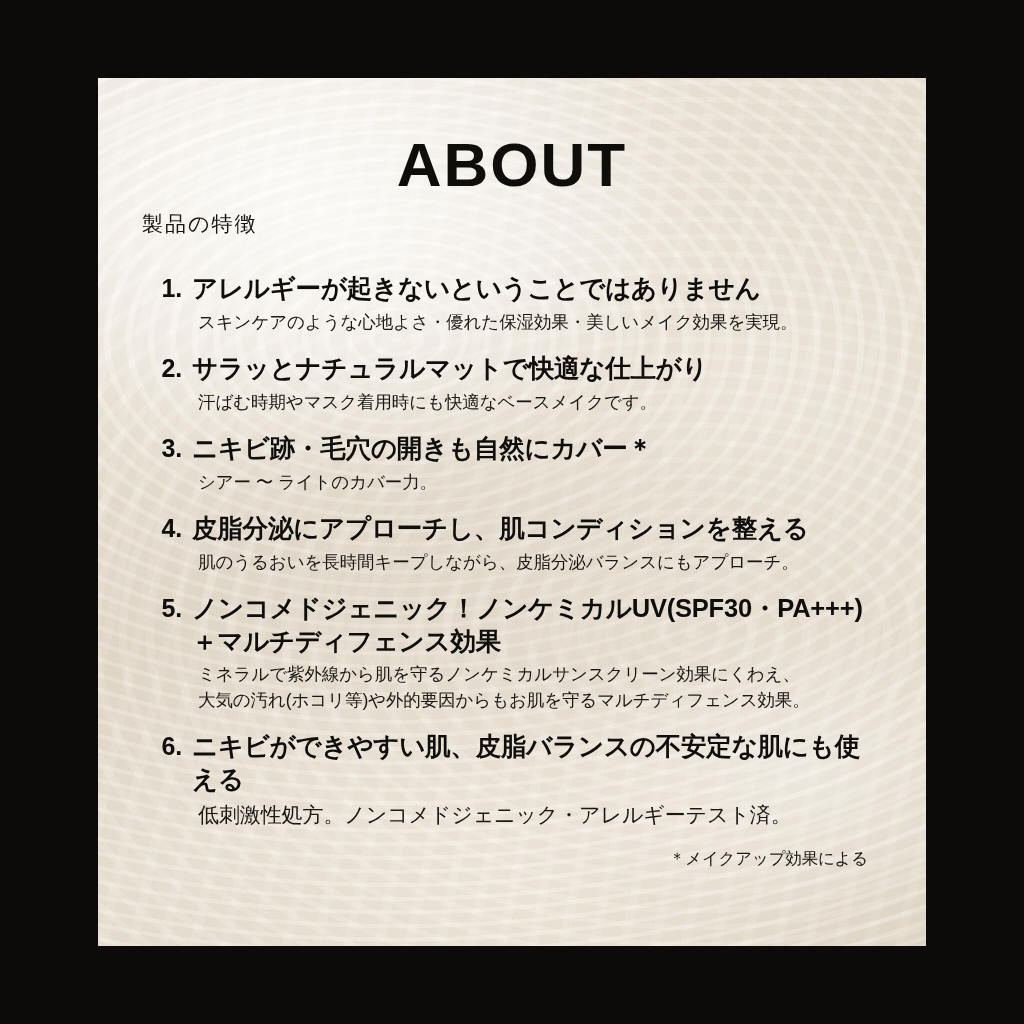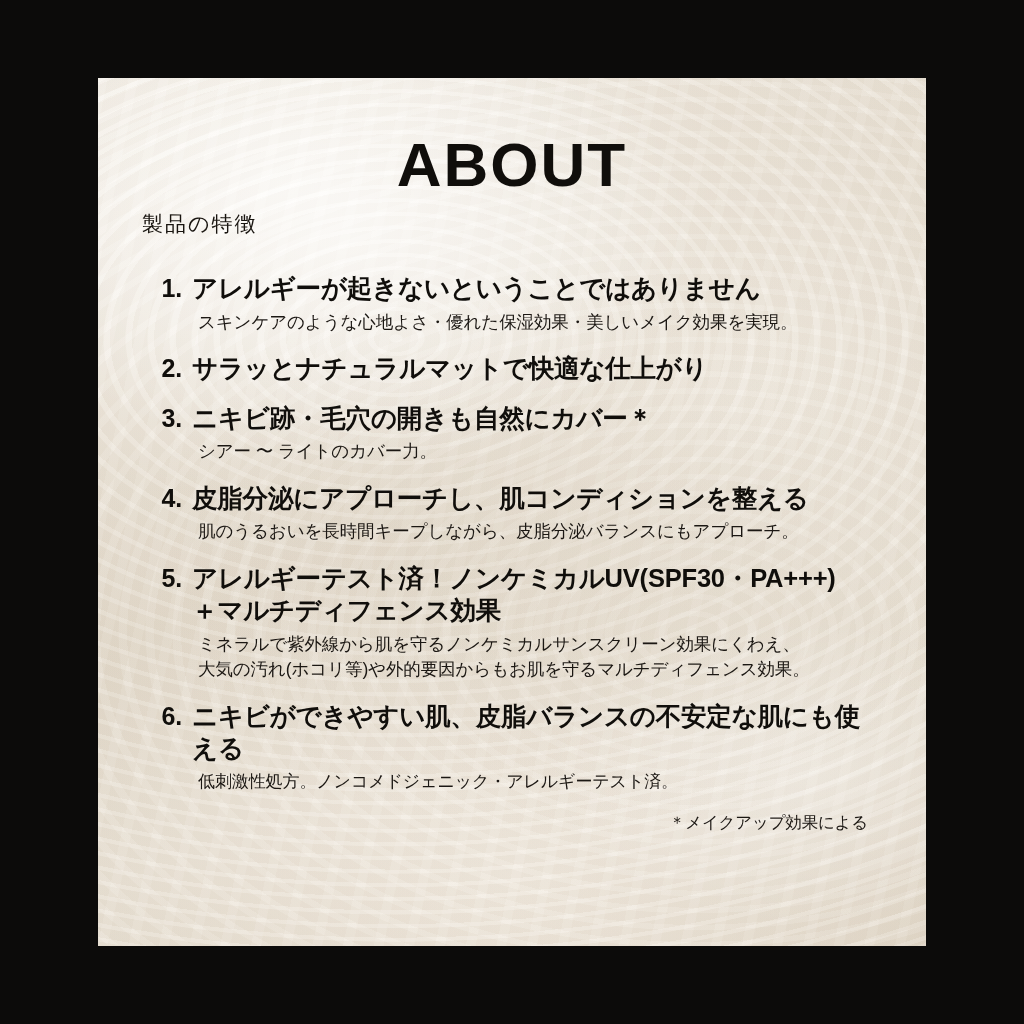--- a/index.html
+++ b/index.html
@@ -109,21 +109,21 @@
   .headtext .l2 { display: block; }
   .desc {
     margin-left: 56px;
     margin-top: 5px;
     font-size: 17.5px;
     line-height: 1.45;
     color: #1b1713;
     letter-spacing: -0.1px;
   }
   .desc .line { display: block; }
-  .desc.small { font-size: 17px; }
+  .desc.small { font-size: 21px; }
   .footnote {
     text-align: right;
     font-size: 16.5px;
     color: #1b1713;
     margin-top: 16px;
     padding-right: 14px;
     letter-spacing: -0.2px;
   }
 </style>
 </head>
@@ -148,20 +148,23 @@
           <div class="desc">
             <span class="line">スキンケアのような心地よさ・優れた保湿効果・美しいメイク効果を実現。</span>
           </div>
         </div>
 
         <div class="item">
           <div class="head">
             <span class="num">2.</span>
             <span class="headtext">サラッとナチュラルマットで快適な仕上がり</span>
           </div>
+          <div class="desc">
+            <span class="line">汗ばむ時期やマスク着用時にも快適なベースメイクです。</span>
+          </div>
         </div>
 
         <div class="item">
           <div class="head">
             <span class="num">3.</span>
             <span class="headtext">ニキビ跡・毛穴の開きも自然にカバー＊</span>
           </div>
           <div class="desc">
             <span class="line">シアー 〜 ライトのカバー力。</span>
           </div>
@@ -174,21 +177,21 @@
           </div>
           <div class="desc">
             <span class="line">肌のうるおいを長時間キープしながら、皮脂分泌バランスにもアプローチ。</span>
           </div>
         </div>
 
         <div class="item">
           <div class="head">
             <span class="num">5.</span>
             <span class="headtext">
-              <span>アレルギーテスト済！ノンケミカルUV(SPF30・PA+++)</span>
+              <span>ノンコメドジェニック！ノンケミカルUV(SPF30・PA+++)</span>
               <span class="l2">＋マルチディフェンス効果</span>
             </span>
           </div>
           <div class="desc">
             <span class="line">ミネラルで紫外線から肌を守るノンケミカルサンスクリーン効果にくわえ、</span>
             <span class="line">大気の汚れ(ホコリ等)や外的要因からもお肌を守るマルチディフェンス効果。</span>
           </div>
         </div>
 
         <div class="item">

